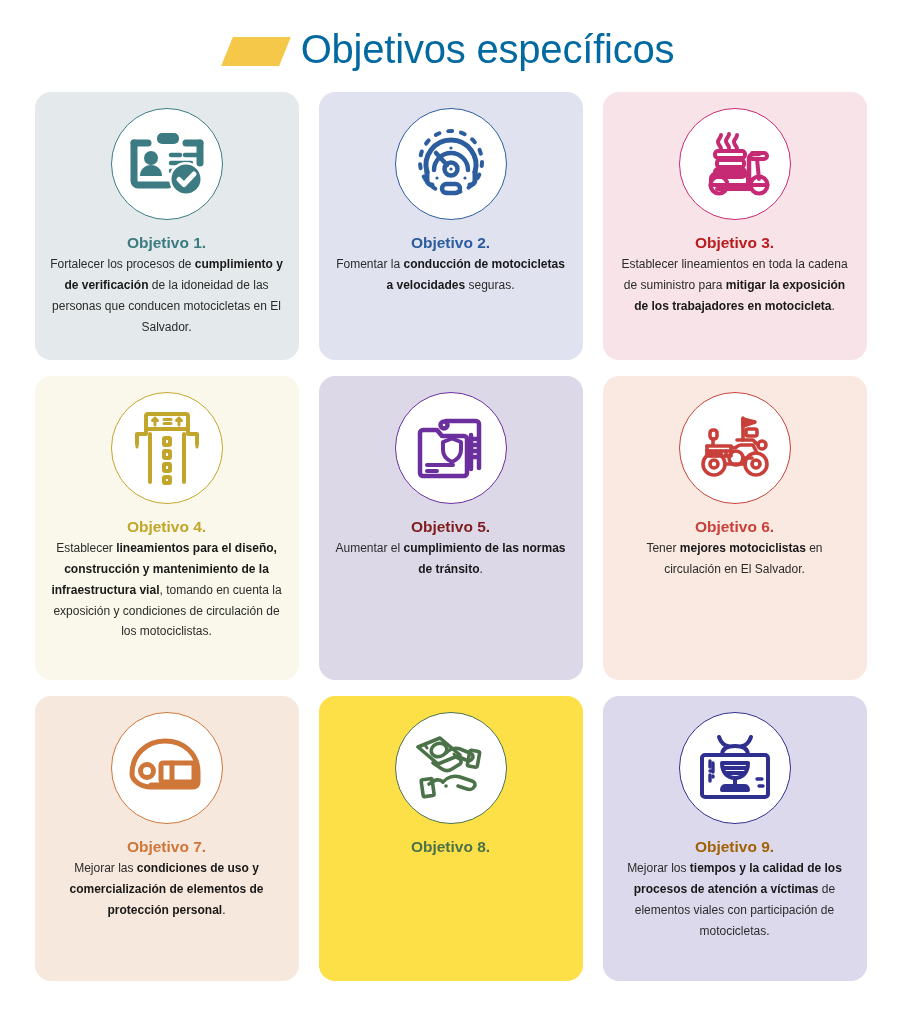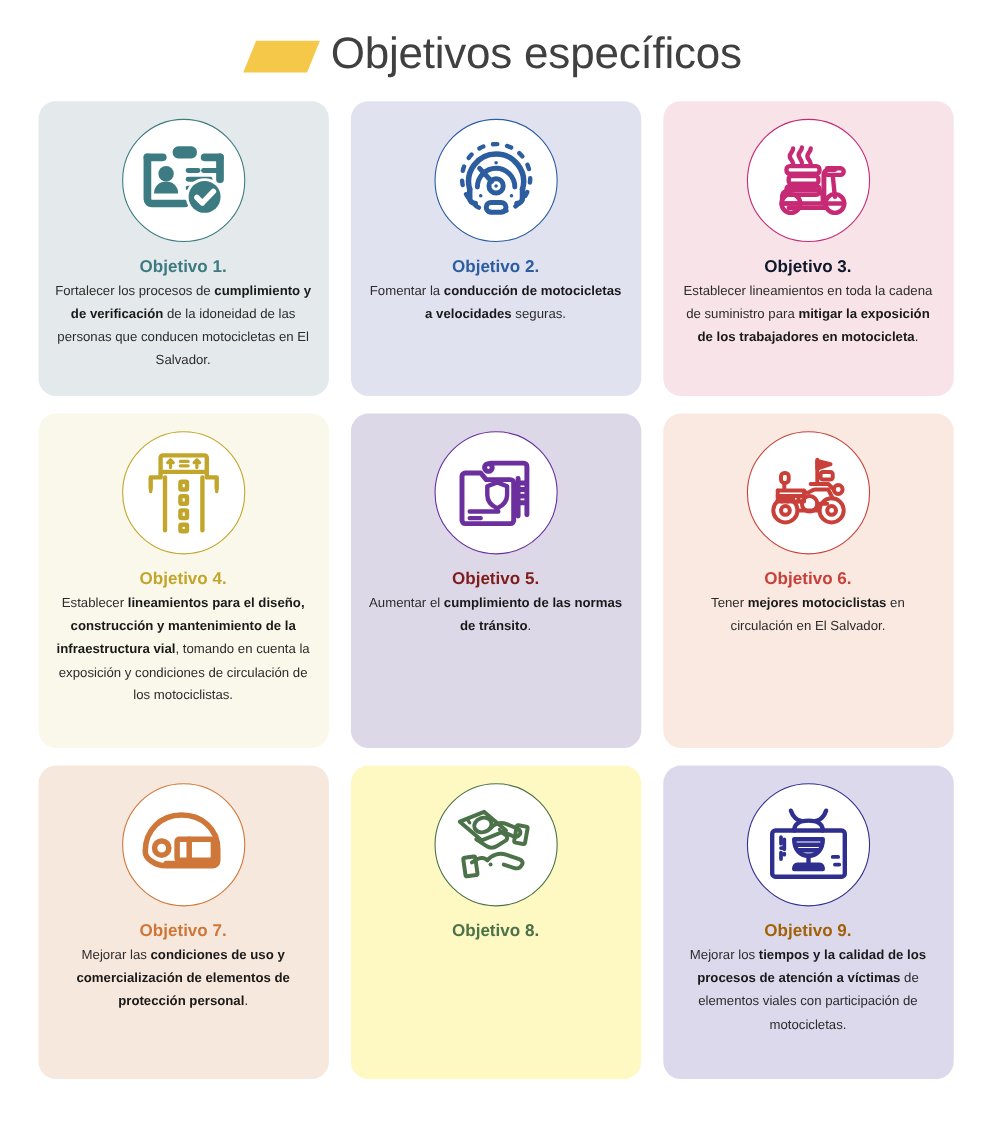--- a/index.html
+++ b/index.html
@@ -36,21 +36,21 @@
     transform: skewX(-22deg);
     flex: 0 0 auto;
     margin-right: 2px;
     margin-top: 4px;
   }
 
   .title-text {
     font-size: 40px;
     font-weight: 400;
     letter-spacing: -0.2px;
-    color: #404040;
+    color: #0369a1;
     line-height: 1;
     white-space: nowrap;
   }
 
   
   .grid {
     display: grid;
     grid-template-columns: 264px 264px 264px;
     grid-template-rows: 268px 304px 285px;
     column-gap: 20px;
@@ -161,21 +161,21 @@
       <path d="M14 50c0-4 3-6 7-6h24c4 0 6 3 6 7v5H14z"></path>
       <path d="M52 56V30c0-3 2-5 5-5h5" stroke-width="4.5"></path>
       <path d="M55 24h12a3 3 0 0 1 0 6h-12"></path>
       <path d="M60 30l2 20"></path>
       <path d="M20 60h34"></path>
       <circle cx="22" cy="56" r="8.5"></circle>
       <circle cx="62" cy="56" r="8.5"></circle>
       <path d="M13.5 56h17M53.5 56h17"></path>
     </svg>
         </div>
-        <div class="card-label" style="color: #0f172a;">Objetivo 3.</div>
+        <div class="card-label" style="color: #b91c1c;">Objetivo 3.</div>
         <div class="card-body"><span>Establecer lineamientos en toda la cadena de suministro para </span><b>mitigar la exposición de los trabajadores en motocicleta</b><span>.</span></div>
       </div>
       <div class="card" style="background: rgb(250, 248, 234);">
         <div class="icon-wrap" style="border: 1px solid rgb(194, 166, 44); color: rgb(194, 166, 44);">
     <svg width="70" height="76" viewBox="0 0 70 76" fill="none" stroke="currentColor" stroke-width="4" stroke-linecap="round" stroke-linejoin="round">
       <rect x="14" y="4" width="42" height="15" rx="2"></rect>
       <path d="M23 8v7M23 8l-2.5 2.5M23 8l2.5 2.5" stroke-width="3"></path>
       <path d="M32 9.5h7M32 13.5h7" stroke-width="3"></path>
       <path d="M47 8v7M47 8l-2.5 2.5M47 8l2.5 2.5" stroke-width="3"></path>
       <path d="M14 19v5H5v10M56 19v5h9v10"></path>
@@ -236,21 +236,21 @@
       <path d="M5 38C5 19 19 5 38 5s33 13 33 31v10c0 3-2 5-5 5H24c-11 0-19-7-19-13z"></path>
       <circle cx="20" cy="35" r="6.5"></circle>
       <path d="M36 27h31v19H36a2 2 0 0 1-2-2V29a2 2 0 0 1 2-2z"></path>
       <path d="M45 27v19"></path>
       <path d="M24 49h42"></path>
     </svg>
         </div>
         <div class="card-label" style="color: rgb(207, 119, 57);">Objetivo 7.</div>
         <div class="card-body"><span>Mejorar las </span><b>condiciones de uso y comercialización de elementos de protección personal</b><span>.</span></div>
       </div>
-      <div class="card" style="background: #fef9c3;">
+      <div class="card" style="background: #fde047;">
         <div class="icon-wrap" style="border: 1px solid rgb(75, 114, 73); color: rgb(75, 114, 73);">
     <svg width="76" height="70" viewBox="0 0 76 70" fill="none" stroke="currentColor" stroke-width="3.6" stroke-linecap="round" stroke-linejoin="round">
       <path d="M5 14l22-9 20 17-22 9z"></path>
       <ellipse cx="26" cy="17" rx="8" ry="6.5" transform="rotate(-20 26 17)"></ellipse>
       <path d="M12 12l2 3M41 21l2 3" stroke-width="3"></path>
       <path d="M33 20c3-4 9-6 14-4l10 4c3 1 4 4 2 6-1 2-4 2-6 1l-7-3"></path>
       <path d="M45 25c3 1 4 4 2 6l-8 5c-3 2-7 2-10 0l-9-6"></path>
       <rect x="57" y="17" width="10" height="16" rx="1.5" transform="rotate(10 57 17)"></rect>
       <circle cx="44" cy="24" r="1.8" fill="currentColor" stroke="none"></circle>
       <path d="M30 49c4-5 11-7 17-5l12 4c3 1 4 4 2 6-1 2-4 3-7 2l-9-3"></path>

